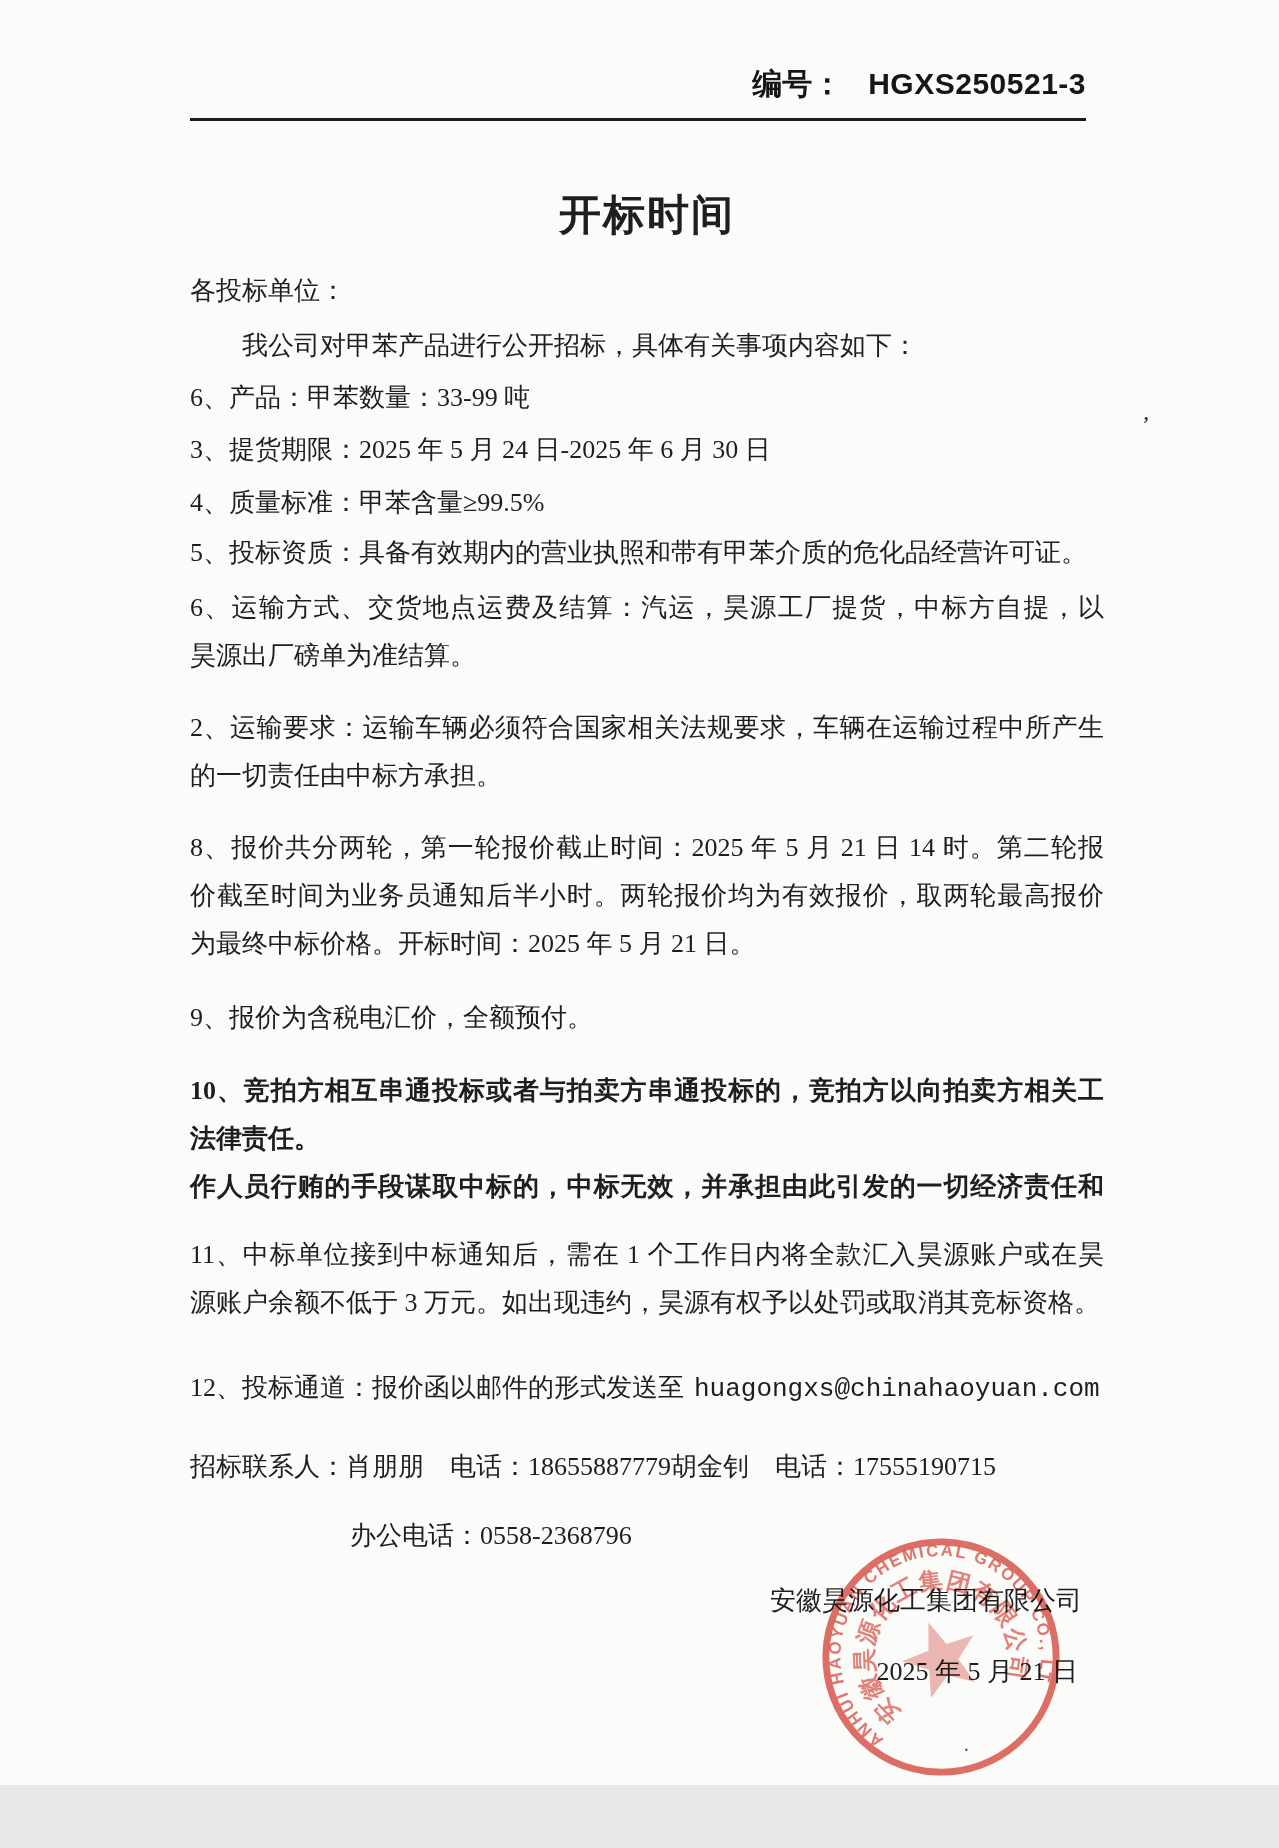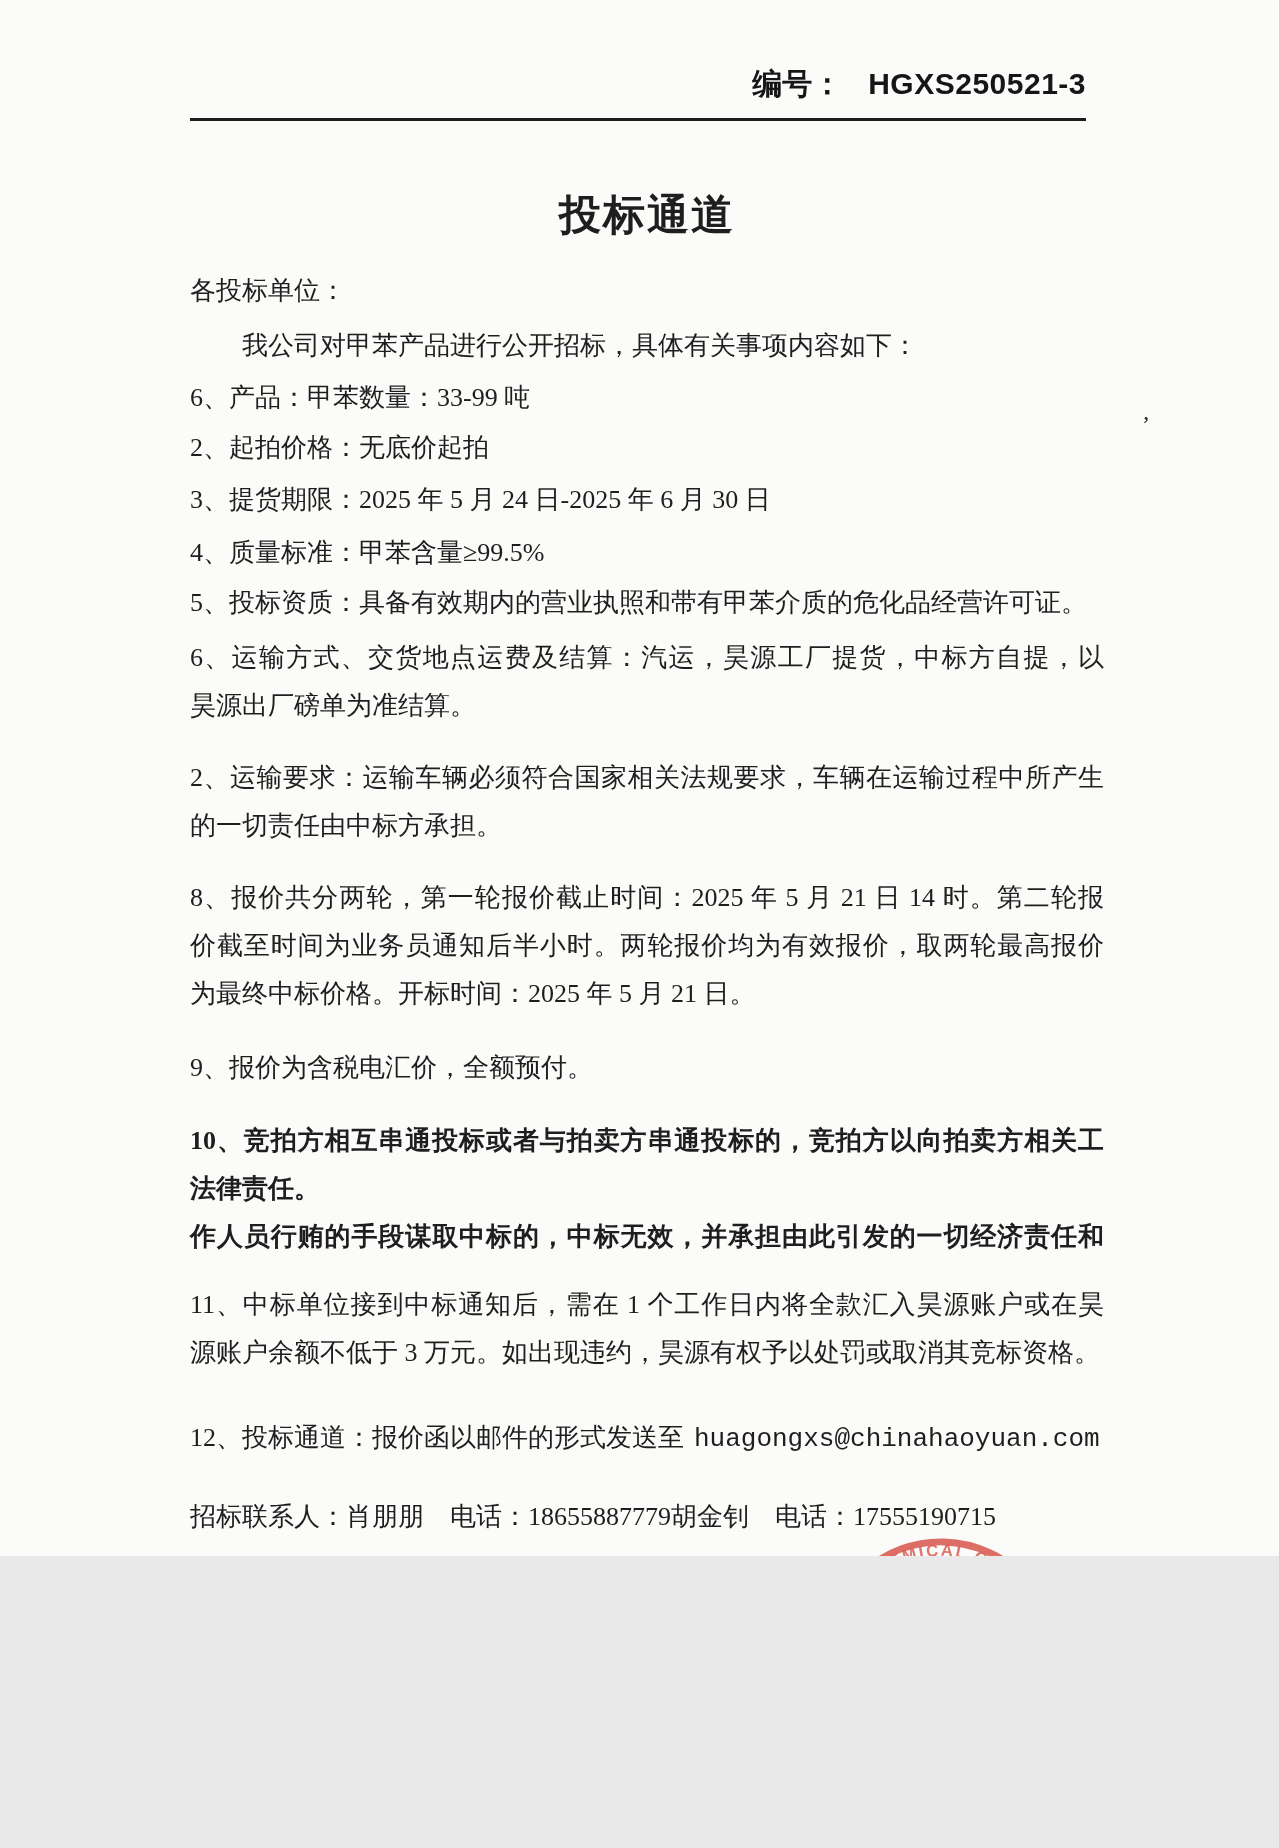--- a/index.html
+++ b/index.html
@@ -1,18 +1,18 @@
 <!DOCTYPE html>
 <html><head>
 <meta charset="utf-8">
 <style>
   html,body { margin:0; padding:0; background:#e9e9e9; }
   .page {
     position:relative;
-    width:1279px; height:1556px;
+    width:1279px; height:1785px;
     margin:0 auto;
     background:#fbfbf9;
     color:#1e1e1e;
     font-family:"Liberation Serif","DejaVu Serif",serif;
     font-size:26px; line-height:48px;
     overflow:hidden;
   }
   .content { padding:0 175px 0 190px; }
 
   .doc-number {
@@ -72,29 +72,28 @@
 
 <div class="page">
   <div class="content">
 
     <div class="doc-number">
       <span>编号：</span><span class="num">HGXS250521-3</span>
     </div>
 
     <div class="rule"></div>
 
-    <h1 class="title">投标通道</h1>
+    <h1 class="title">开标时间</h1>
 
     <p class="para salutation">各投标单位：</p>
     <p class="para intro">我公司对甲苯产品进行公开招标，具体有关事项内容如下：</p>
 
     <p class="para item-1">
       <span>6、产品：甲苯</span><span class="qty">数量：33-99 吨</span>
     </p>
-    <p class="para item-2">2、起拍价格：无底价起拍</p>
     <p class="para item-3">3、提货期限：2025 年 5 月 24 日-2025 年 6 月 30 日</p>
     <p class="para item-4">4、质量标准：甲苯含量≥99.5%</p>
     <p class="para item-5">5、投标资质：具备有效期内的营业执照和带有甲苯介质的危化品经营许可证。</p>
 
     <p class="para item-6">
       <span class="line jline">6、运输方式、交货地点运费及结算：汽运，昊源工厂提货，中标方自提，以</span>
       <span class="line">昊源出厂磅单为准结算。</span>
     </p>
 
     <p class="para item-7">

